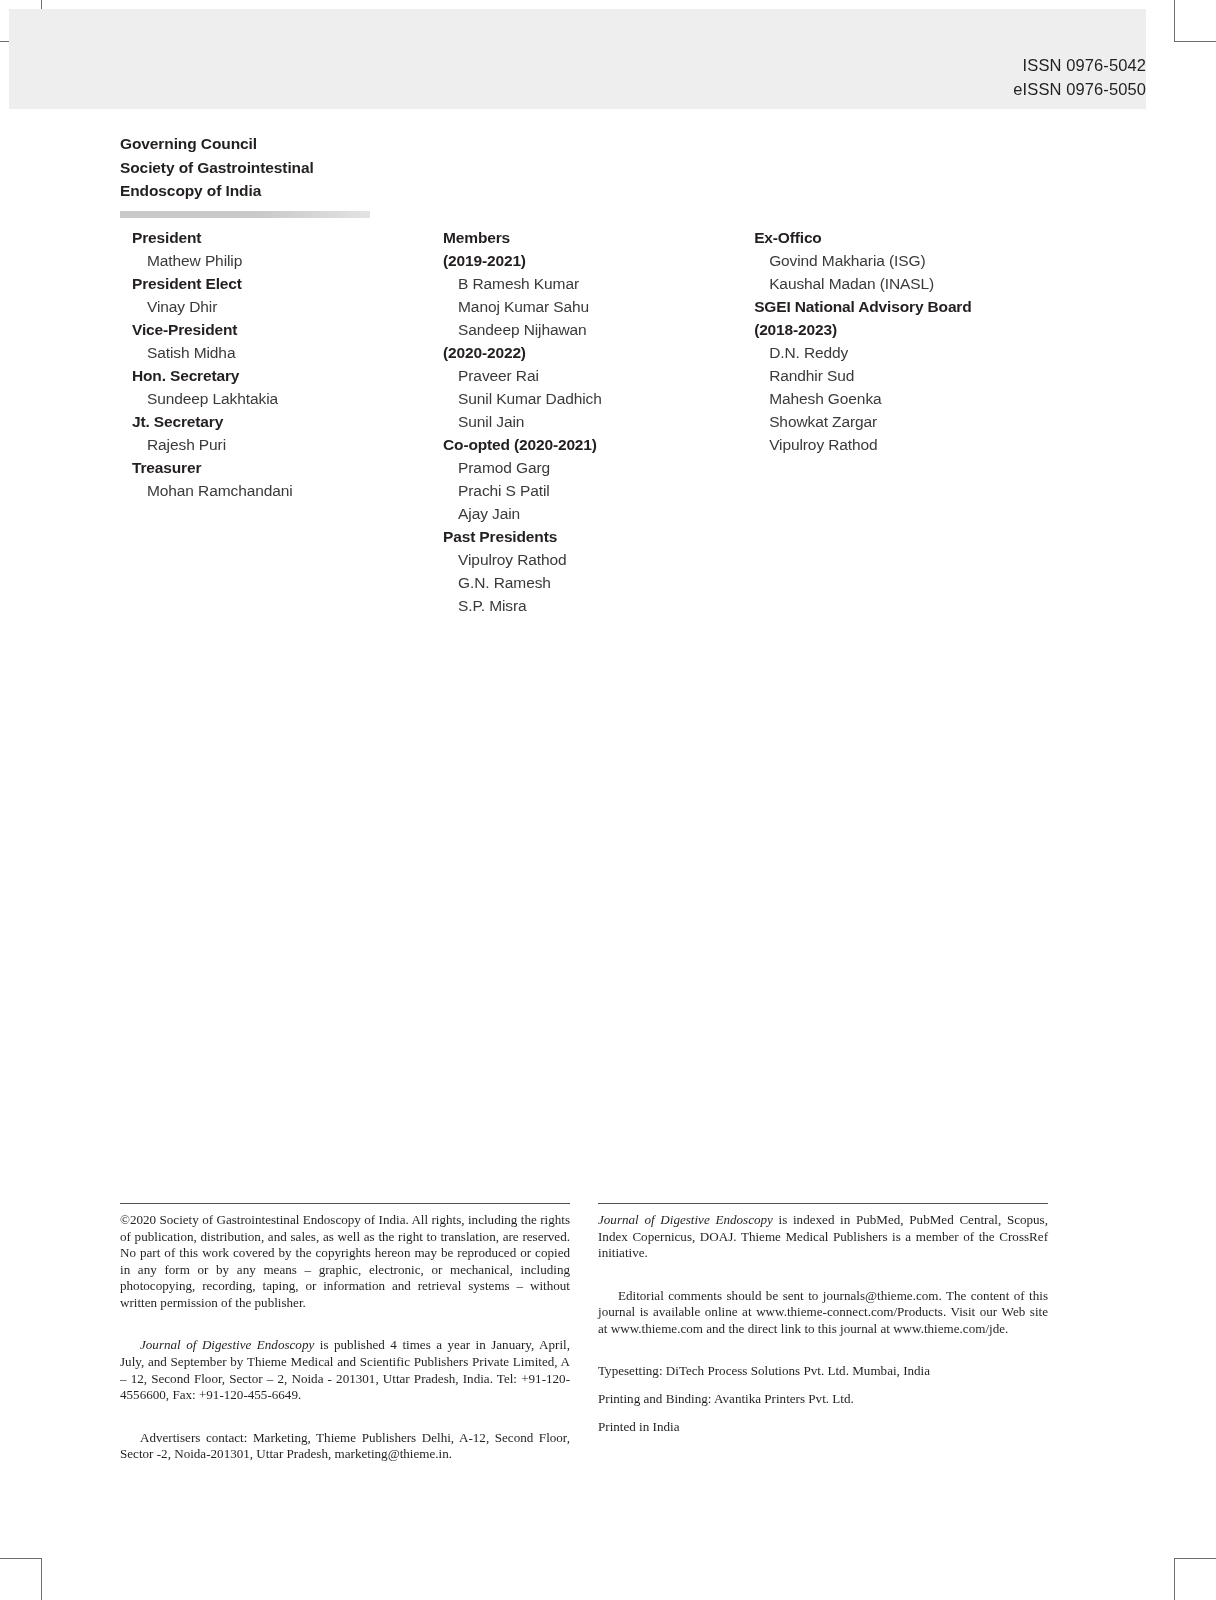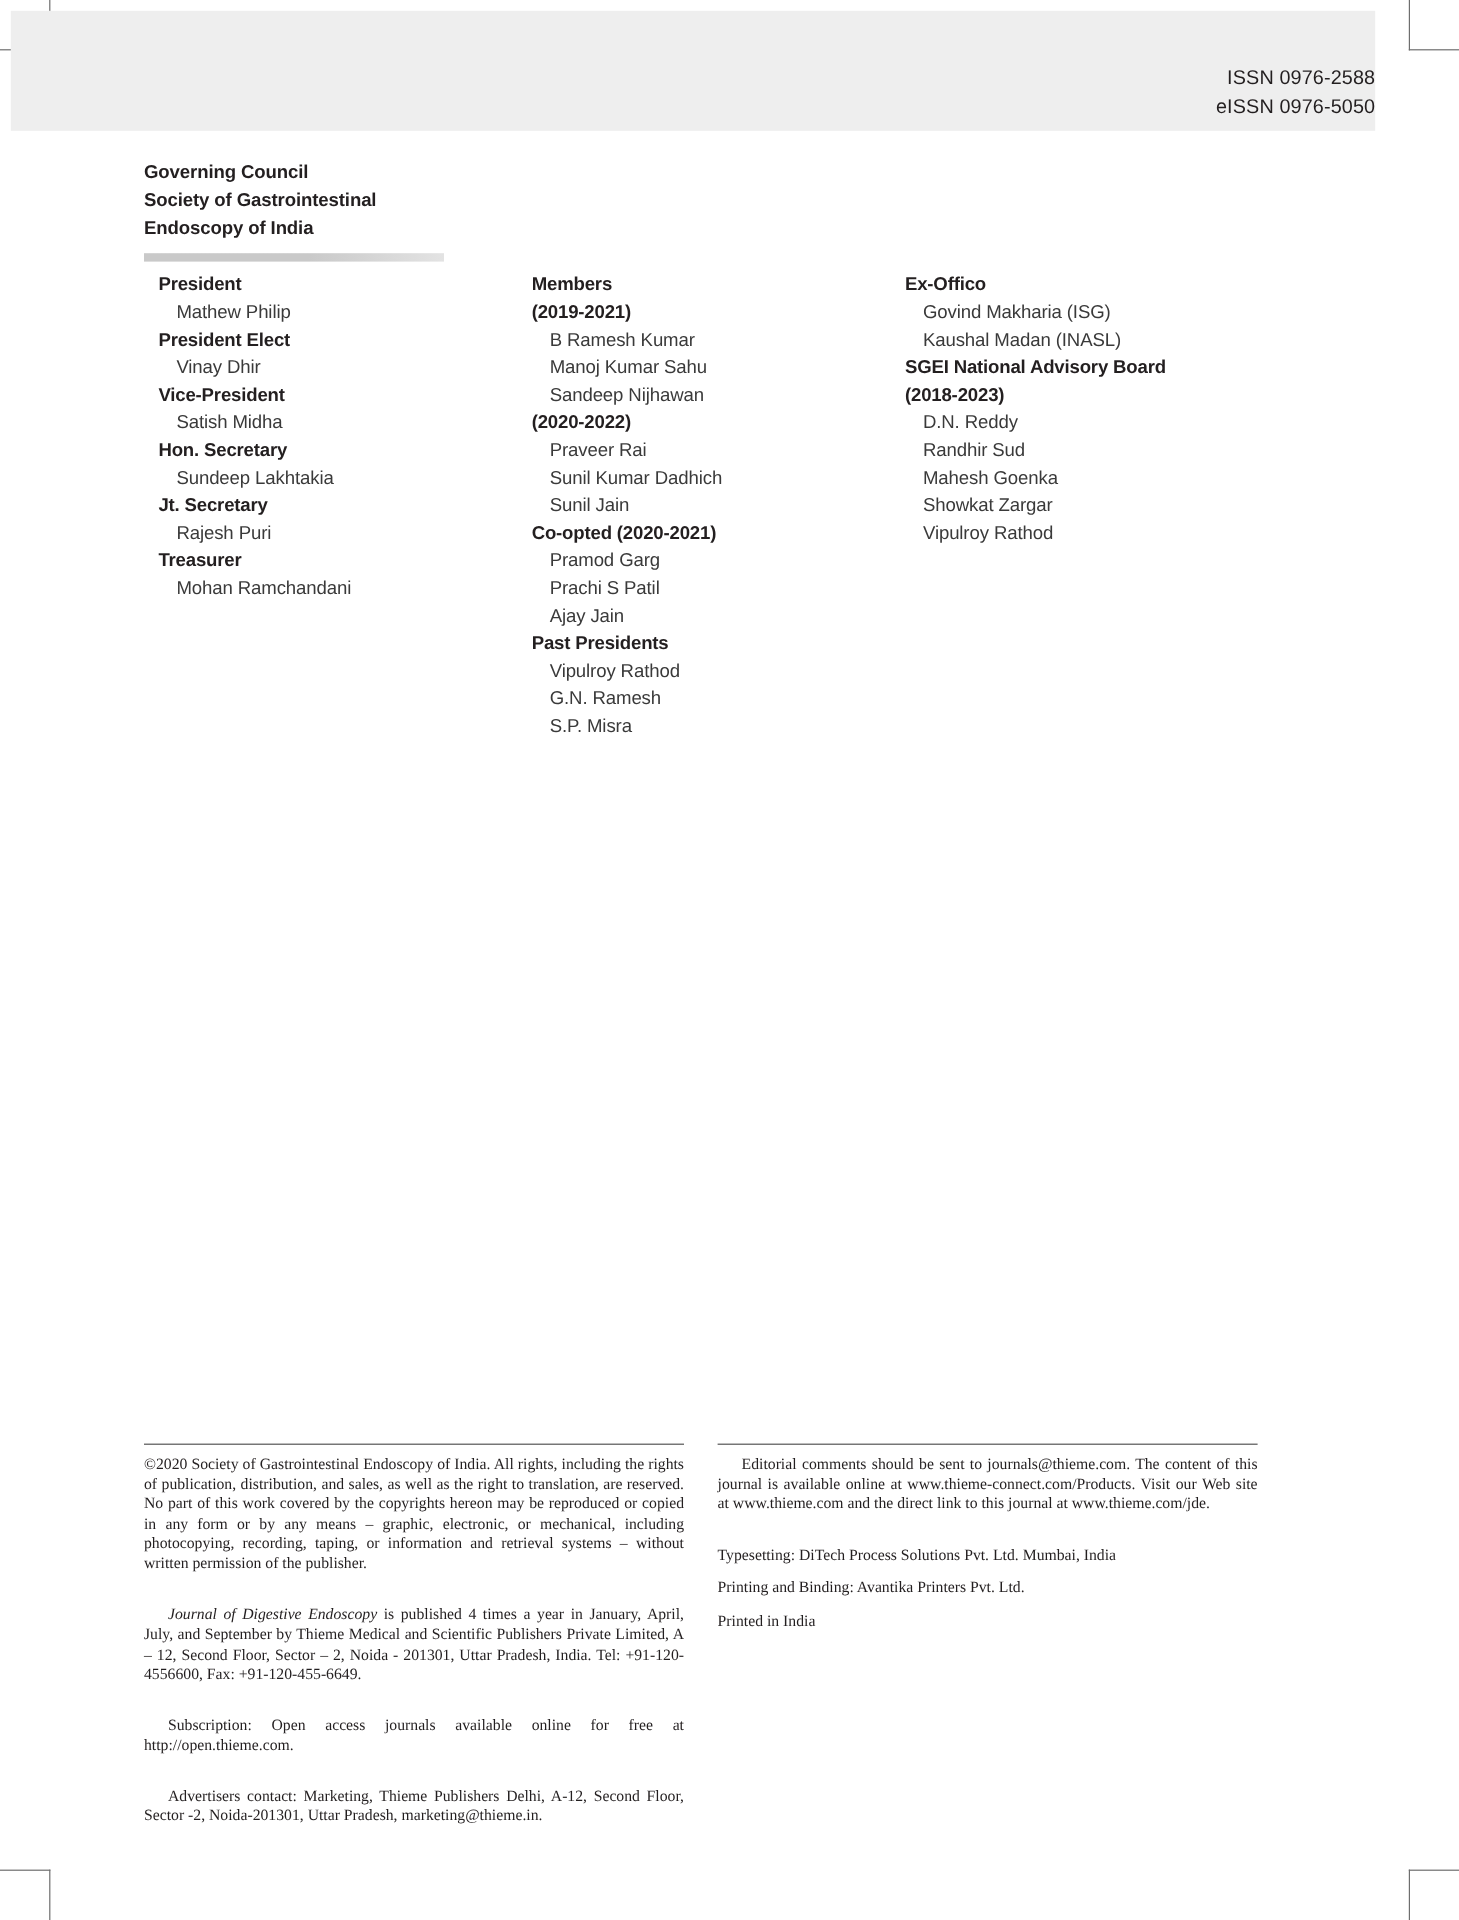--- a/index.html
+++ b/index.html
@@ -145,21 +145,21 @@
 <div class="crop-mark cm-h cm-tl-h"></div>
 <div class="crop-mark cm-v cm-tr-v"></div>
 <div class="crop-mark cm-h cm-tr-h"></div>
 <div class="crop-mark cm-v cm-bl-v"></div>
 <div class="crop-mark cm-h cm-bl-h"></div>
 <div class="crop-mark cm-v cm-br-v"></div>
 <div class="crop-mark cm-h cm-br-h"></div>
 
 <div class="top-band"></div>
 <div class="issn-block">
-  <div>ISSN 0976-2588</div>
+  <div>ISSN 0976-5042</div>
   <div>eISSN 0976-5050</div>
 </div>
 
 <div class="masthead">
   <div class="masthead-line">Governing Council</div>
   <div class="masthead-line">Society of Gastrointestinal</div>
   <div class="masthead-line">Endoscopy of India</div>
   <div class="masthead-rule"></div>
 </div>
 
@@ -209,24 +209,24 @@
       <div class="cc-name">Showkat Zargar</div>
       <div class="cc-name">Vipulroy Rathod</div>
     </div>
 </div>
 
 <div class="footer">
   <div class="footer-col left">
     <div class="footer-rule"></div>
     <p class="fp">©2020 Society of Gastrointestinal Endoscopy of India. All rights, including the rights of publication, distribution, and sales, as well as the right to translation, are reserved. No part of this work covered by the copyrights hereon may be reproduced or copied in any form or by any means – graphic, electronic, or mechanical, including photocopying, recording, taping, or information and retrieval systems – without written permission of the publisher.</p>
     <p class="fp indent"><span class="ital">Journal of Digestive Endoscopy</span><span> is published 4 times a year in January, April, July, and September by Thieme Medical and Scientific Publishers Private Limited, A – 12, Second Floor, Sector – 2, Noida - 201301, Uttar Pradesh, India. Tel: +91-120-4556600, Fax: +91-120-455-6649.</span></p>
-    <p class="fp indent"><span class="bold">Subscription</span><span>: Open access journals available online for free at http://open.thieme.com.</span></p>
     <p class="fp indent"><span class="bold">Advertisers contact</span><span>: Marketing, Thieme Publishers Delhi, A-12, Second Floor, Sector -2, Noida-201301, Uttar Pradesh, marketing@thieme.in.</span></p>
   </div>
 
   <div class="footer-col right">
     <div class="footer-rule"></div>
+    <p class="fp"><span class="ital">Journal of Digestive Endoscopy</span><span> is indexed in PubMed, PubMed Central, Scopus, Index Copernicus, DOAJ. Thieme Medical Publishers is a member of the CrossRef initiative.</span></p>
     <p class="fp indent">Editorial comments should be sent to journals@thieme.com. The content of this journal is available online at www.thieme-connect.com/Products. Visit our Web site at www.thieme.com and the direct link to this journal at www.thieme.com/jde.</p>
     <p class="fp tight"><span class="bold">Typesetting:</span><span> DiTech Process Solutions Pvt. Ltd. Mumbai, India</span></p>
     <p class="fp tight"><span class="bold">Printing and Binding:</span><span> Avantika Printers Pvt. Ltd.</span></p>
     <p class="fp tight bold">Printed in India</p>
   </div>
 </div>
 
 </body></html>

